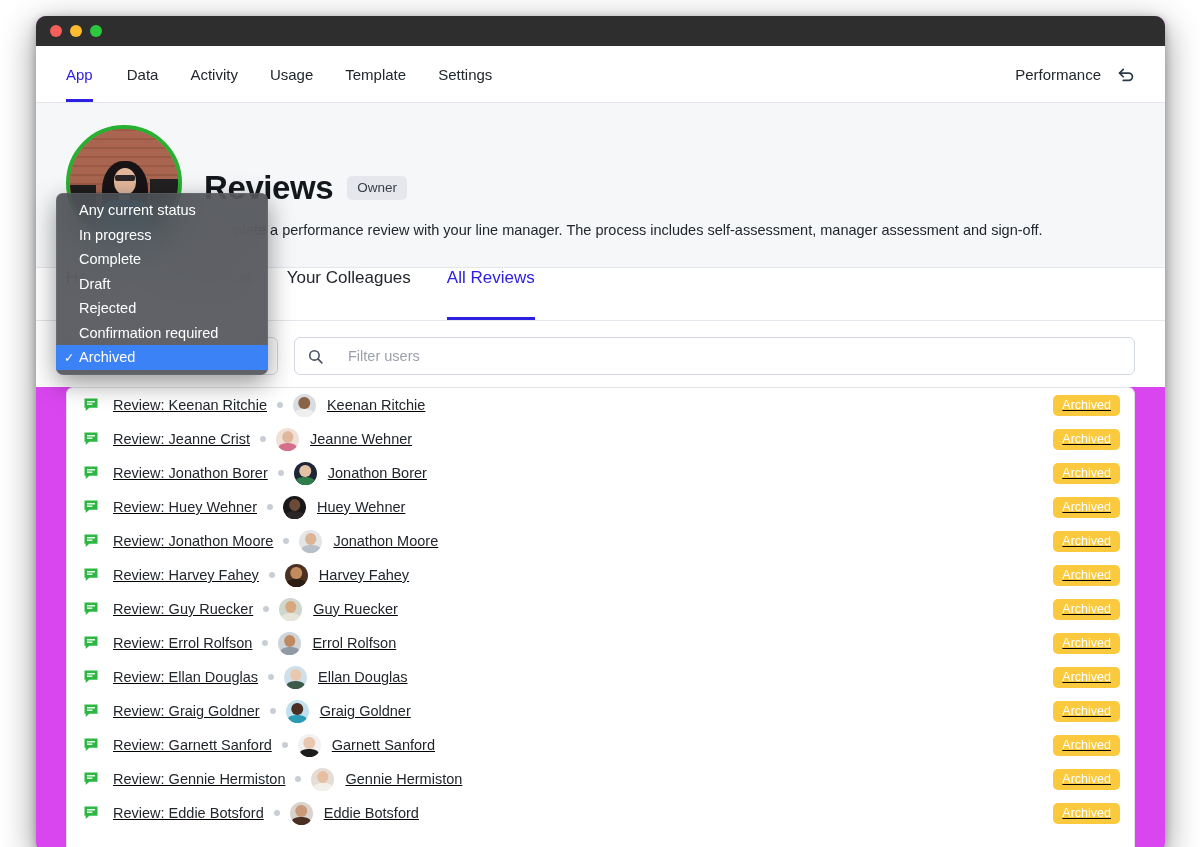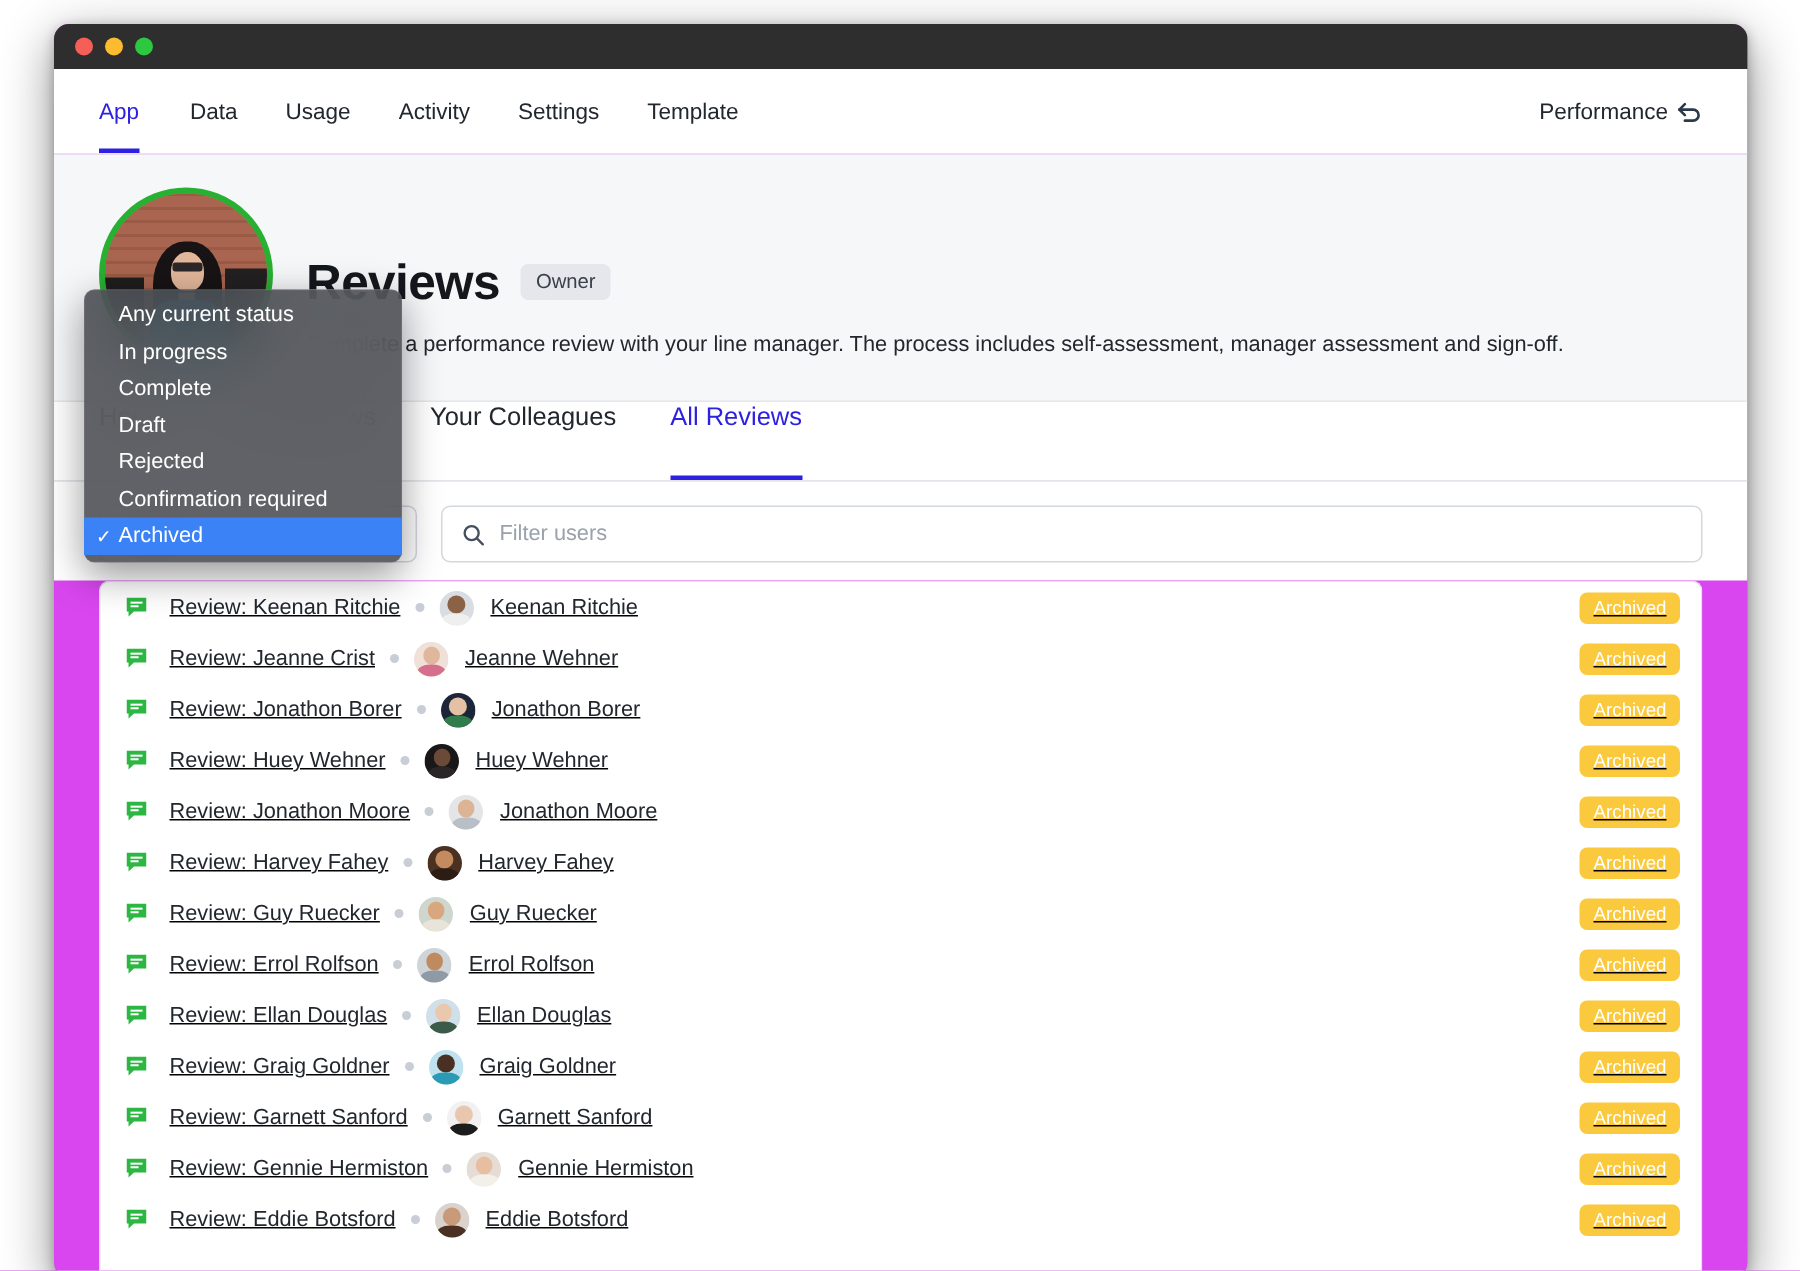--- a/index.html
+++ b/index.html
@@ -71,21 +71,21 @@
     position: absolute;
     left: 0; right: 18px;
     bottom: 0;
     height: 3px;
     background: #2d20e0;
   }
   .topnav-right {
     margin-left: auto;
     display: flex;
     align-items: center;
-    gap: 3px;
+    gap: 14px;
   }
   .perf-label { font-size: 15px; color: #22272e; }
   .undo-icon { width: 22px; height: 22px; display:block; cursor: pointer; }
 
   
   .hero {
     background: #f6f7f9;
     border-bottom: 1px solid #e4e6eb;
     padding: 22px 30px 26px 30px;
     display: flex;
@@ -196,21 +196,21 @@
 
   .search-box {
     flex: 1 1 auto;
     height: 38px;
     border: 1px solid #d3d7de;
     border-radius: 6px;
     background: #ffffff;
     display: flex;
     align-items: center;
     padding: 0 12px;
-    gap: 9px;
+    gap: 24px;
   }
   .search-icon { width: 17px; height: 17px; flex: 0 0 auto; }
   .search-input {
     border: none;
     outline: none;
     font-size: 14.5px;
     color: #22272e;
     width: 100%;
     background: transparent;
     font-family: "Liberation Sans", sans-serif;
@@ -337,30 +337,30 @@
 
   <div class="topnav">
     <div class="topnav-left">
       <div class="navitem active">
           <span>App</span>
         </div>
       <div class="navitem">
           <span>Data</span>
         </div>
       <div class="navitem">
+          <span>Activity</span>
+        </div>
+      <div class="navitem">
           <span>Usage</span>
         </div>
       <div class="navitem">
-          <span>Activity</span>
+          <span>Template</span>
         </div>
       <div class="navitem">
           <span>Settings</span>
-        </div>
-      <div class="navitem">
-          <span>Template</span>
         </div>
     </div>
     <div class="topnav-right">
       <span class="perf-label">Performance</span>
       <svg class="undo-icon" viewBox="0 0 24 24" fill="none" stroke="#2b3a4a" stroke-width="1.9" stroke-linecap="round" stroke-linejoin="round">
         <path d="M9 7 L5 11 L9 15"></path>
         <path d="M5 11 H15 a4 4 0 0 1 4 4 a4 4 0 0 1 -4 4 H9"></path>
       </svg>
     </div>
   </div>

